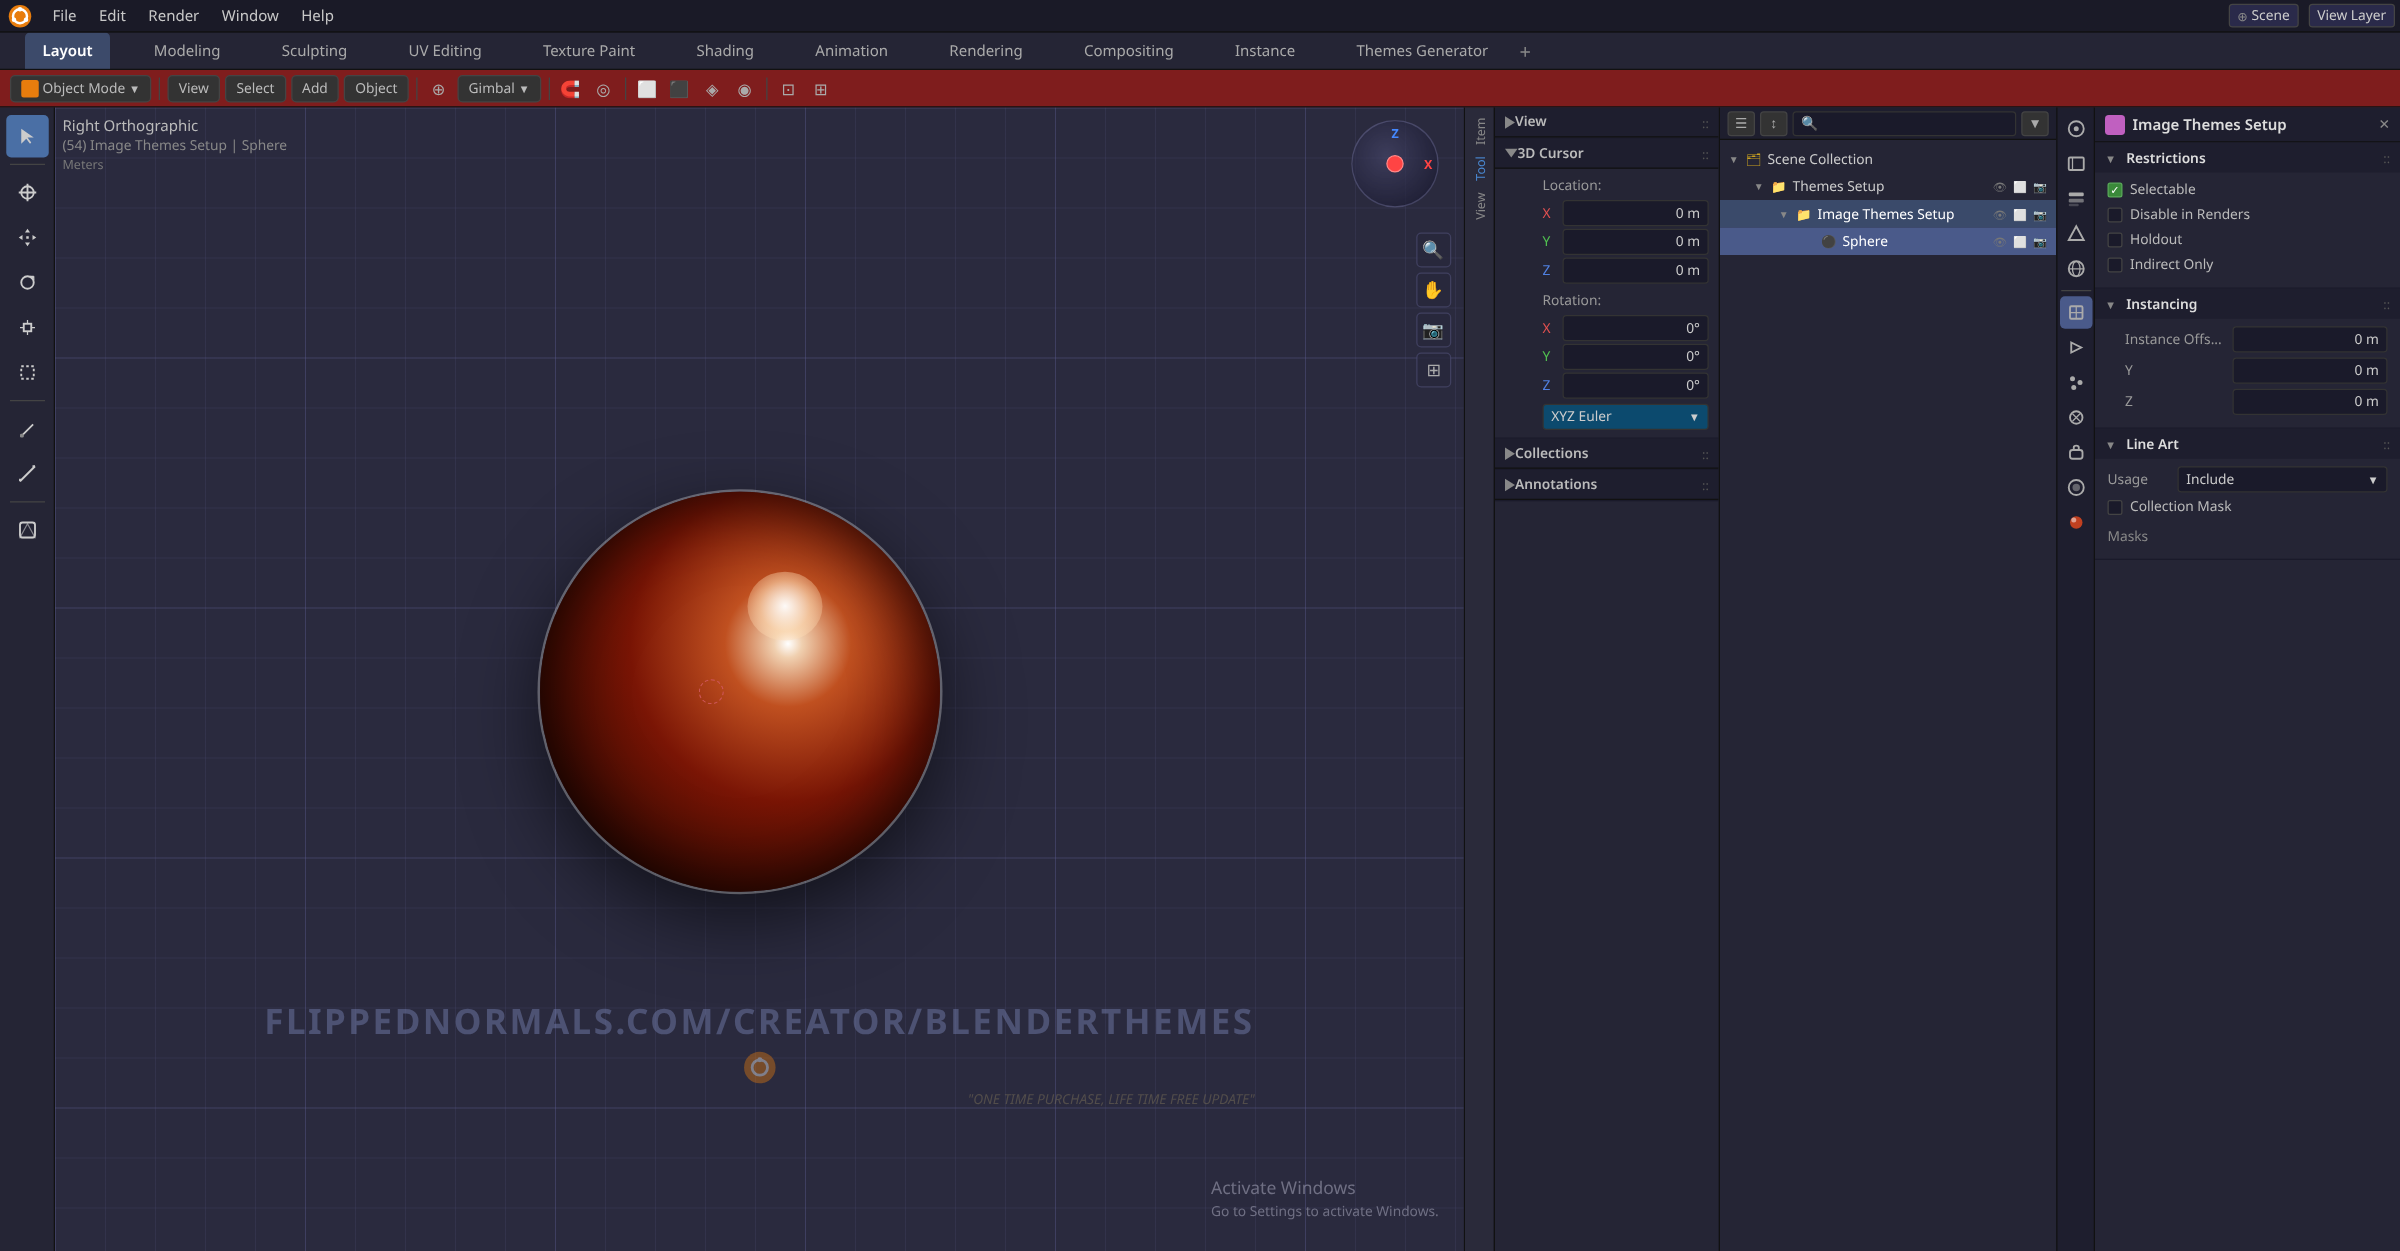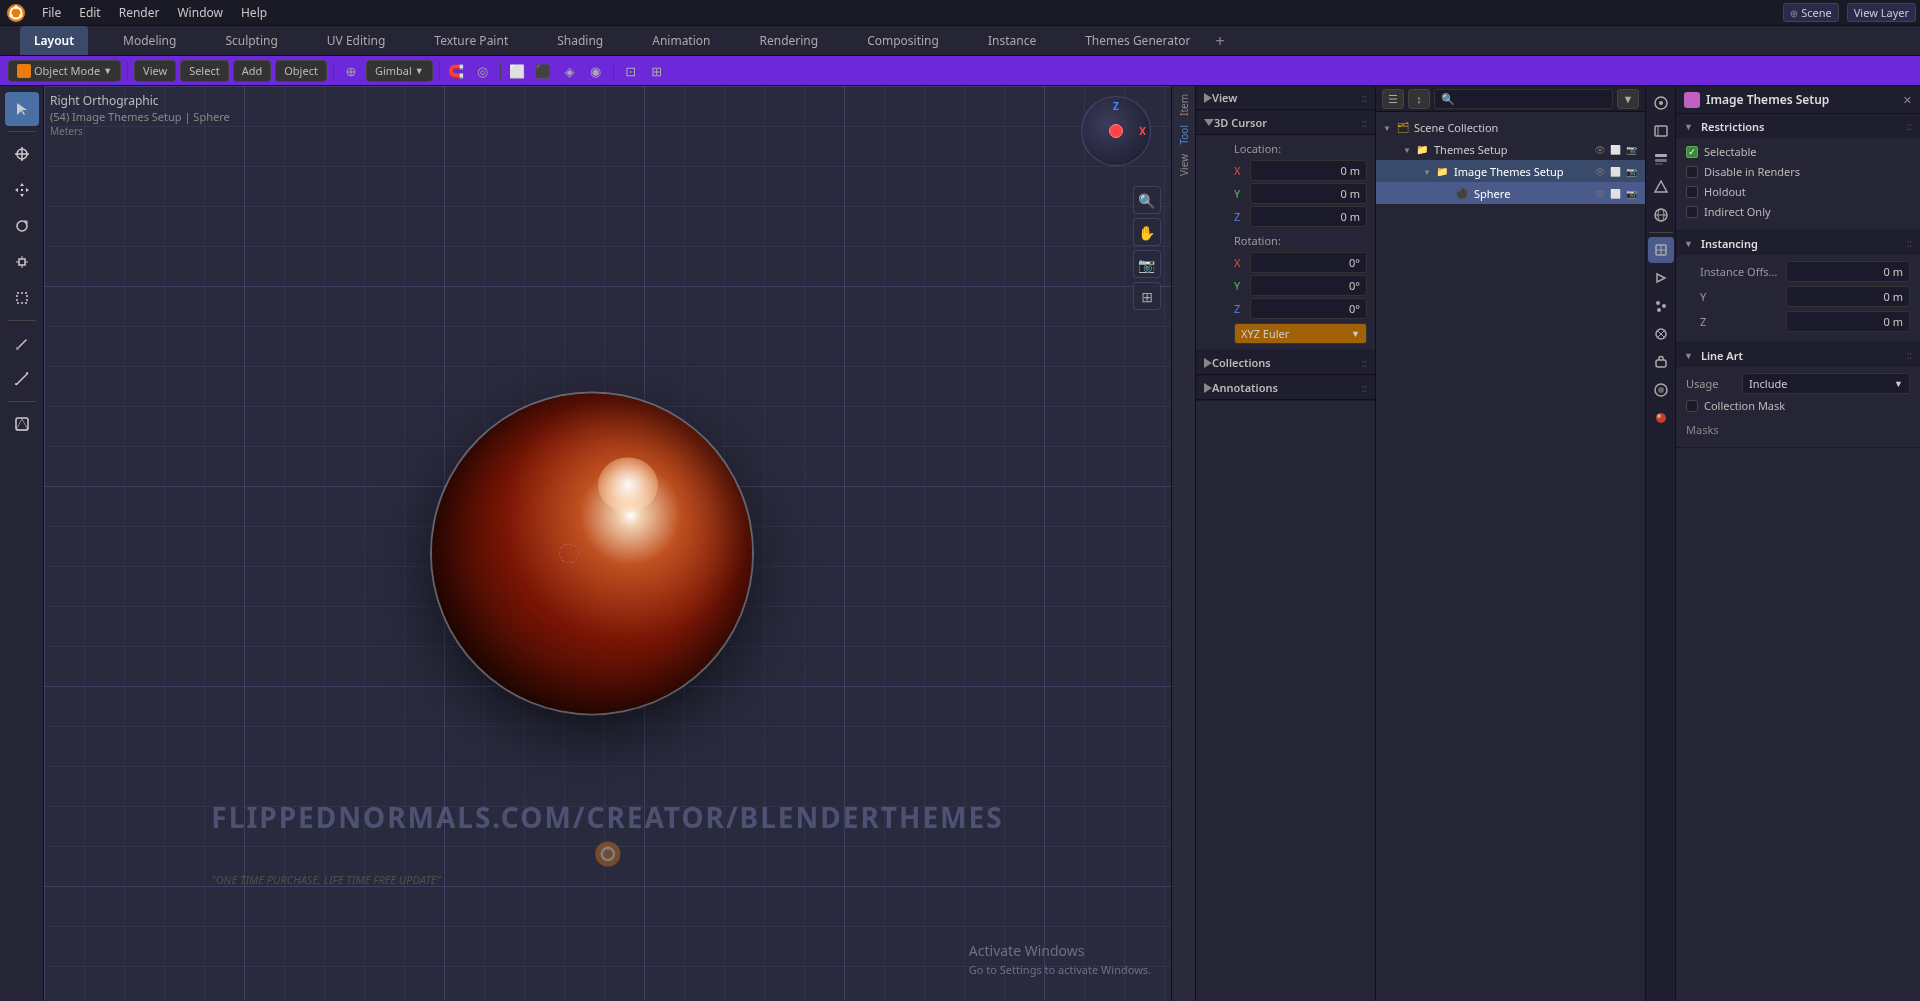--- a/index.html
+++ b/index.html
@@ -180,21 +180,21 @@
       border: 1.5px dashed #cc5555;
       border-radius: 50%;
     }
 
     
     .watermark {
       position: absolute;
       bottom: 120px;
       left: 50%;
       transform: translateX(-50%);
-      text-align: left;
+      text-align: right;
       pointer-events: none;
     }
     .watermark-url {
       font-size: 28px;
       font-weight: 700;
       color: rgba(120,130,180,0.45);
       letter-spacing: 2px;
       white-space: nowrap;
     }
     .watermark-text1 {
@@ -318,21 +318,21 @@
       background: #1a1a2a;
       border: 1px solid #333;
       border-radius: 3px;
       padding: 2px 6px;
       color: #ccc;
       font-size: 11px;
       text-align: right;
     }
     .prop-dropdown {
       width: 100%;
-      background: #a16207;
+      background: #0c4a6e;
       border: 1px solid #333;
       border-radius: 3px;
       padding: 2px 6px;
       color: #ccc;
       font-size: 11px;
       display: flex;
       align-items: center;
       justify-content: space-between;
       cursor: pointer;
       margin-top: 4px;
@@ -588,21 +588,21 @@
     }
     .rp-masks-label {
       font-size: 11px;
       color: #888;
       padding: 4px 0;
     }
 
     
     .header-toolbar {
       height: 30px;
-      background: #6d28d9;
+      background: #7f1d1d;
       border-bottom: 1px solid #111;
       display: flex;
       align-items: center;
       padding: 0 8px;
       gap: 4px;
     }
     .ht-btn {
       height: 22px;
       padding: 0 8px;
       background: #333;

